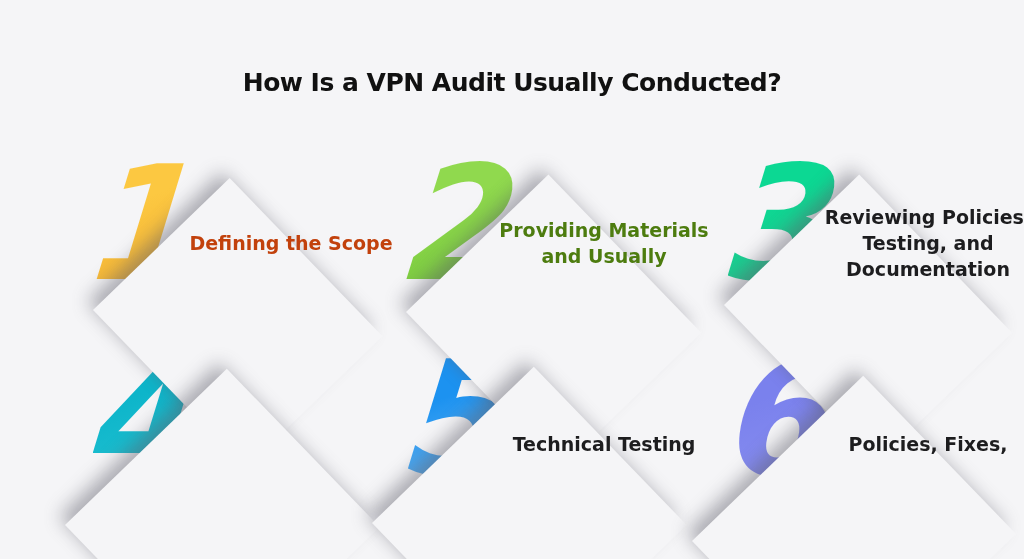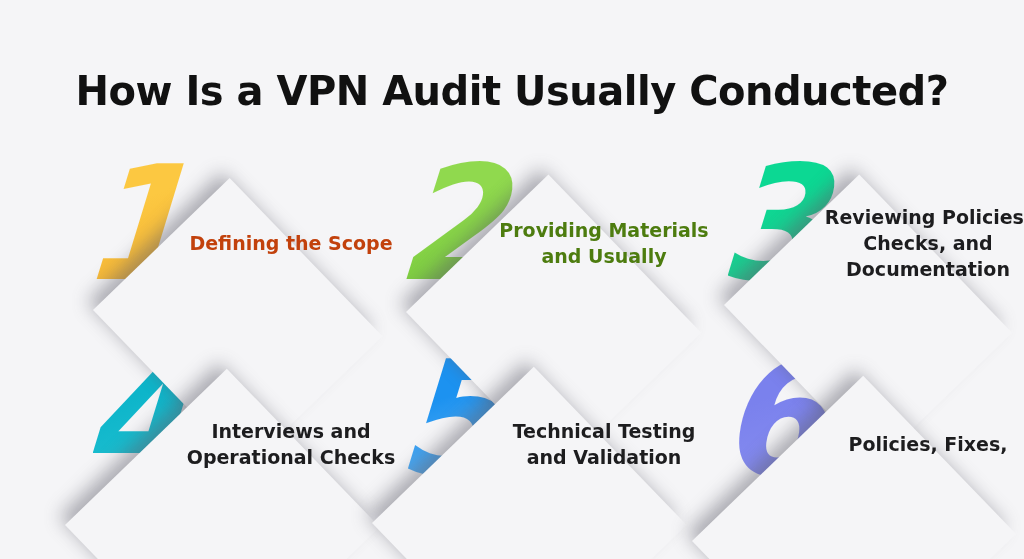--- a/index.html
+++ b/index.html
@@ -7,21 +7,21 @@
   html, body { width: 1024px; height: 559px; overflow: hidden; }
   body {
     background: var(--bg);
     font-family: "DejaVu Sans", "Liberation Sans", sans-serif;
     position: relative;
   }
   .title {
     position: absolute;
     top: 68px; left: 0; width: 1024px;
     text-align: center;
-    font-size: 40px;
+    font-size: 25px;
     font-weight: 800;
     letter-spacing: -0.5px;
     color: #111;
   }
   .step {
     position: absolute;
     width: 320px; height: 215px;
   }
   .step.c1 { left: 85px; }
   .step.c2 { left: 398px; }
@@ -103,40 +103,35 @@
     <span>Providing Materials</span>
     <span>and Usually</span>
   </div>
 </section>
 
 <section class="step r1 c3">
   <span class="num" style="background-image: linear-gradient(160deg, rgb(12, 216, 147) 35%, rgb(47, 191, 141));">3</span>
   <div class="fold f3"></div>
   <div class="label" style="color: rgb(29, 29, 31);">
     <span>Reviewing Policies,</span>
-    <span>Checks, and</span>
+    <span>Testing, and</span>
     <span>Documentation</span>
   </div>
 </section>
 
 <section class="step r2 c1">
   <span class="num" style="background-image: linear-gradient(160deg, rgb(13, 181, 202) 35%, rgb(42, 198, 212));">4</span>
   <div class="fold f4"></div>
-  <div class="label" style="color: rgb(29, 29, 31);">
-    <span>Interviews and</span>
-    <span>Operational Checks</span>
-  </div>
 </section>
 
 <section class="step r2 c2">
   <span class="num" style="background-image: linear-gradient(160deg, rgb(28, 146, 240) 35%, rgb(127, 195, 248));">5</span>
   <div class="fold f5"></div>
   <div class="label" style="color: rgb(29, 29, 31);">
     <span>Technical Testing</span>
-    <span>and Validation</span>
   </div>
 </section>
 
 <section class="step r2 c3">
   <span class="num" style="background-image: linear-gradient(160deg, rgb(122, 129, 237) 35%, rgb(140, 146, 241));">6</span>
   <div class="fold f6"></div>
   <div class="label" style="color: rgb(29, 29, 31);">
     <span>Policies, Fixes,</span>
   </div>
 </section>

